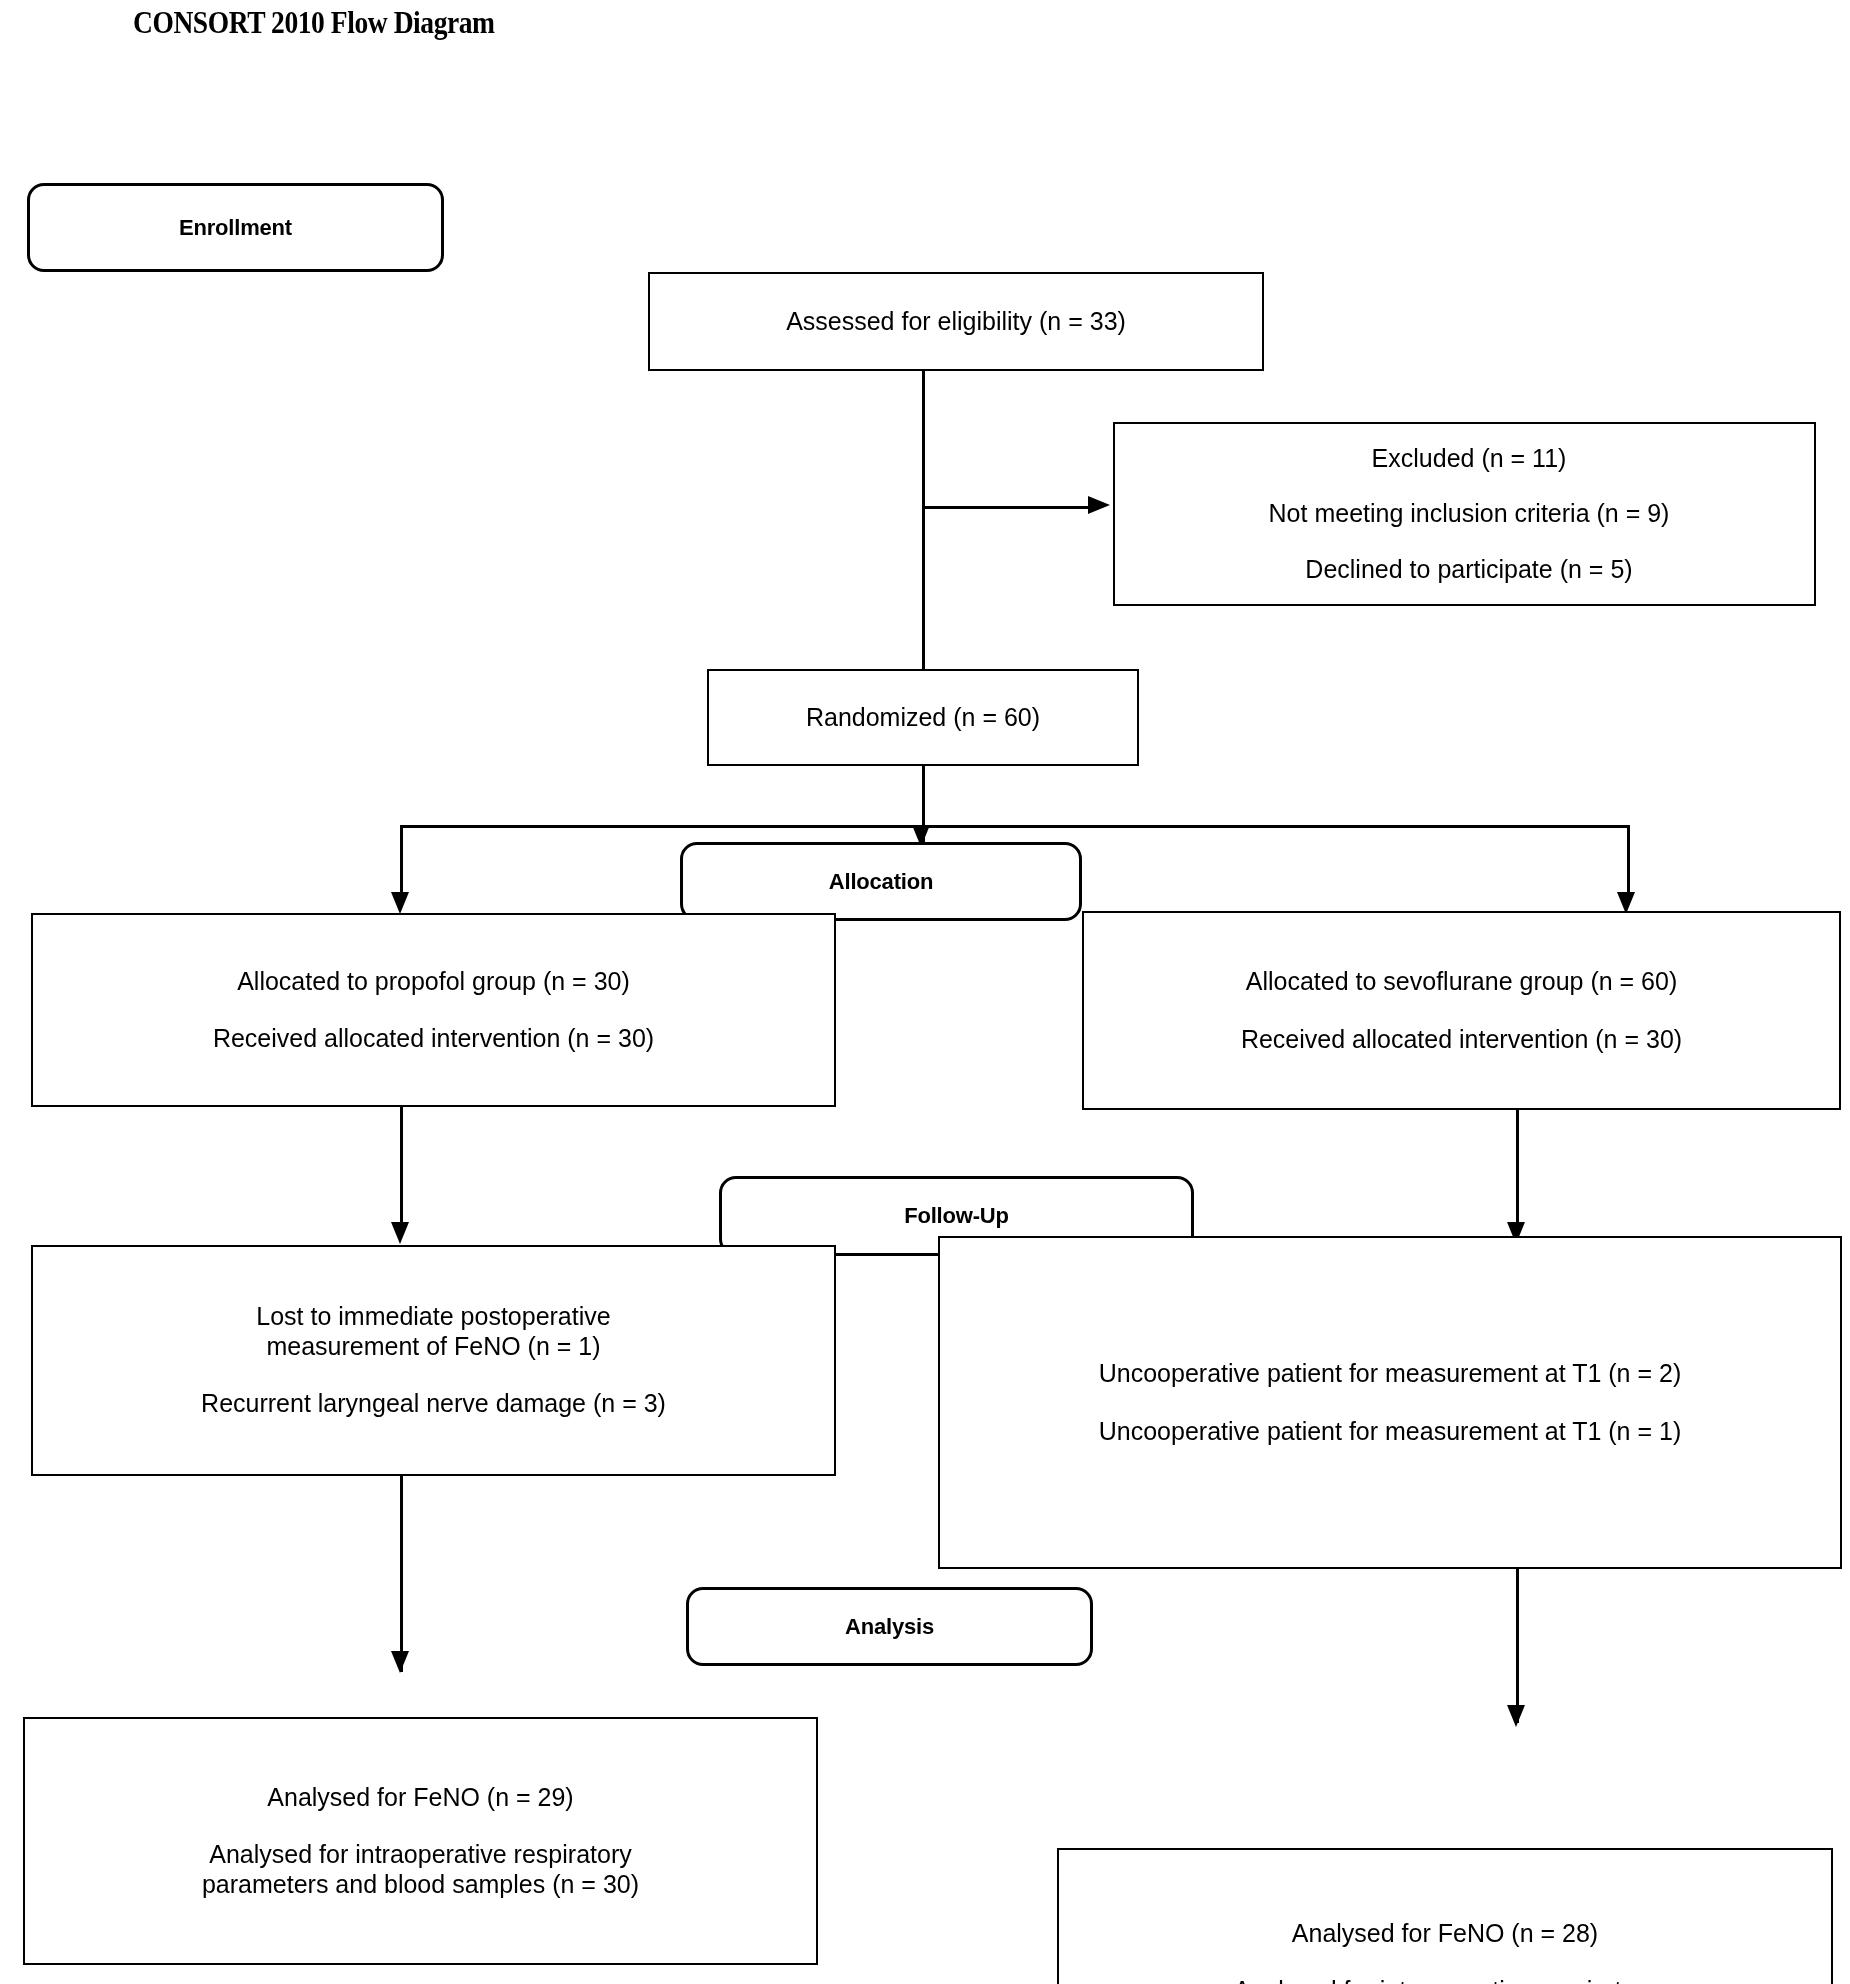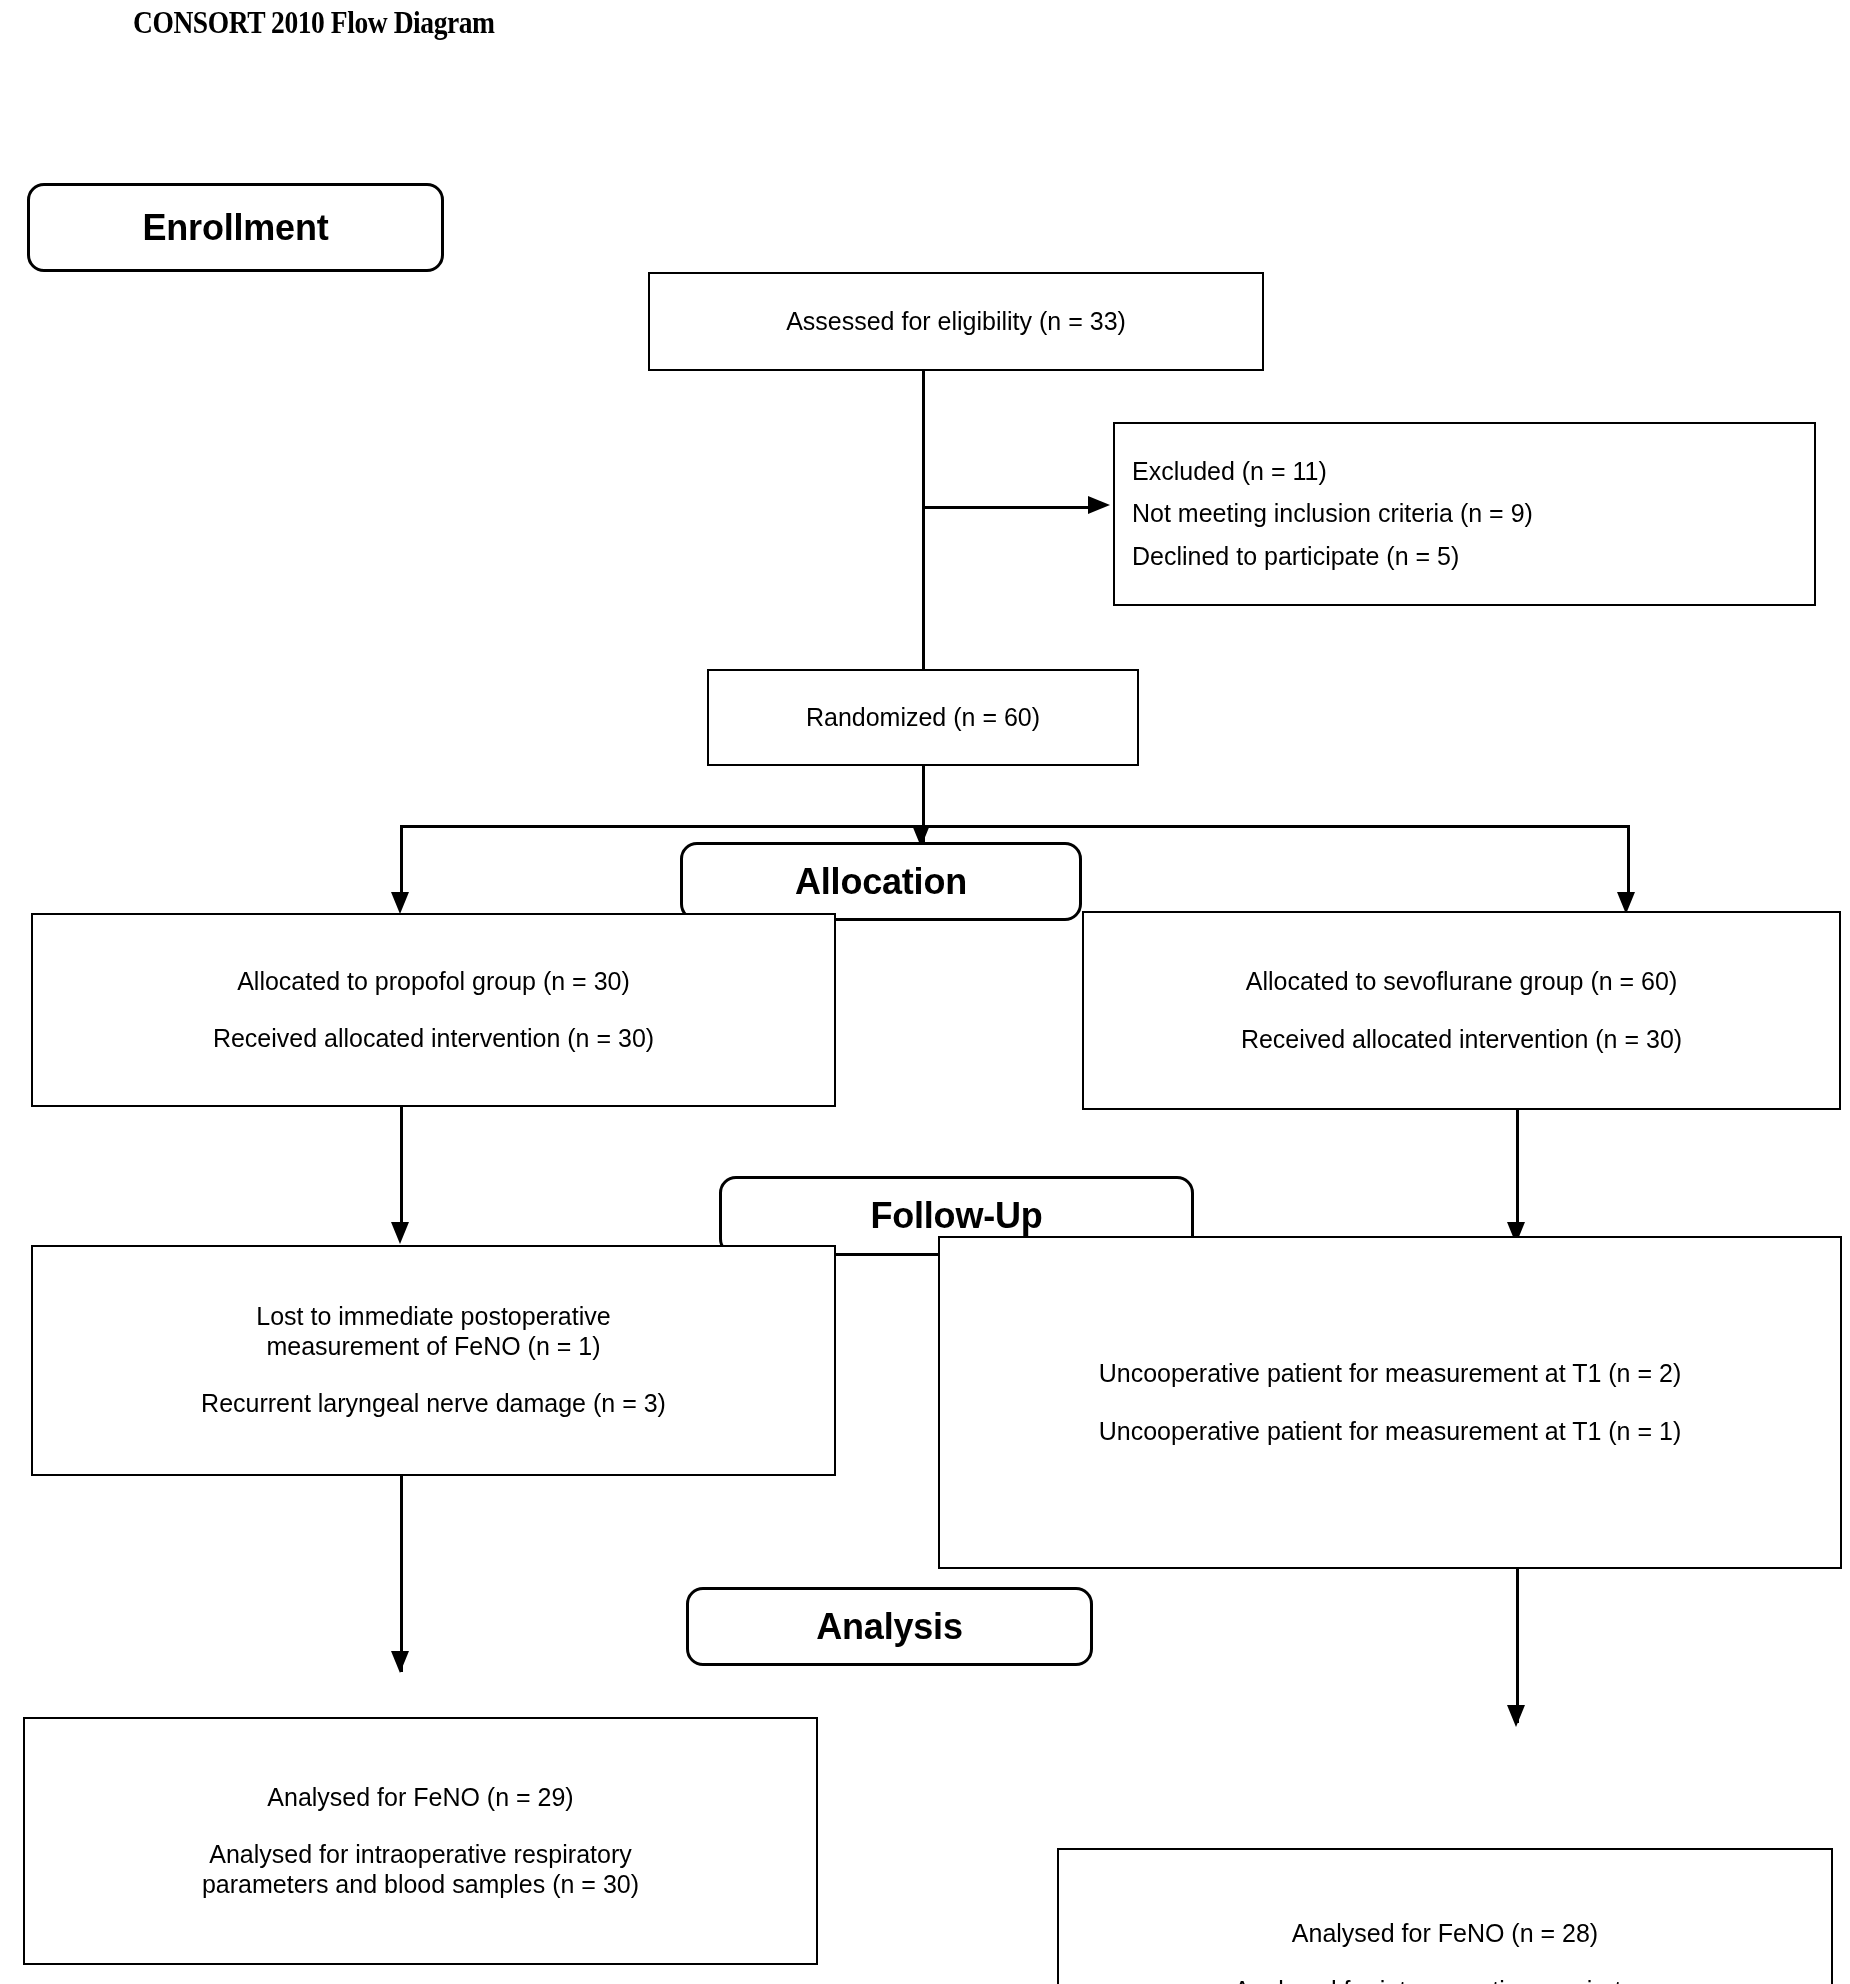--- a/index.html
+++ b/index.html
@@ -46,41 +46,42 @@
   .box .line {
     font-size: 25px;
     line-height: 1.18;
     text-align: center;
     white-space: pre-line;
     padding: 0 8px;
   }
   .box .line + .line { margin-top: 28px; }
 
   .box.left-align {
-    align-items: flex-start;
+    align-items: center;
+    gap: 13px;
   }
   .box.left-align .line {
     text-align: left;
     padding-left: 17px;
   }
   .box.left-align .line + .line { margin-top: 13px; }
 
   
   .stage {
     position: absolute;
     box-sizing: border-box;
     background: #ffffff;
     border: 3px solid #000000;
     border-radius: 17px;
     display: flex;
     align-items: center;
     justify-content: center;
   }
   .stage .stage-label {
-    font-size: 36px;
+    font-size: 22px;
     font-weight: bold;
     letter-spacing: -0.2px;
     color: #000;
     white-space: nowrap;
   }
 
   
   .vline {
     position: absolute;
     background: #000000;

